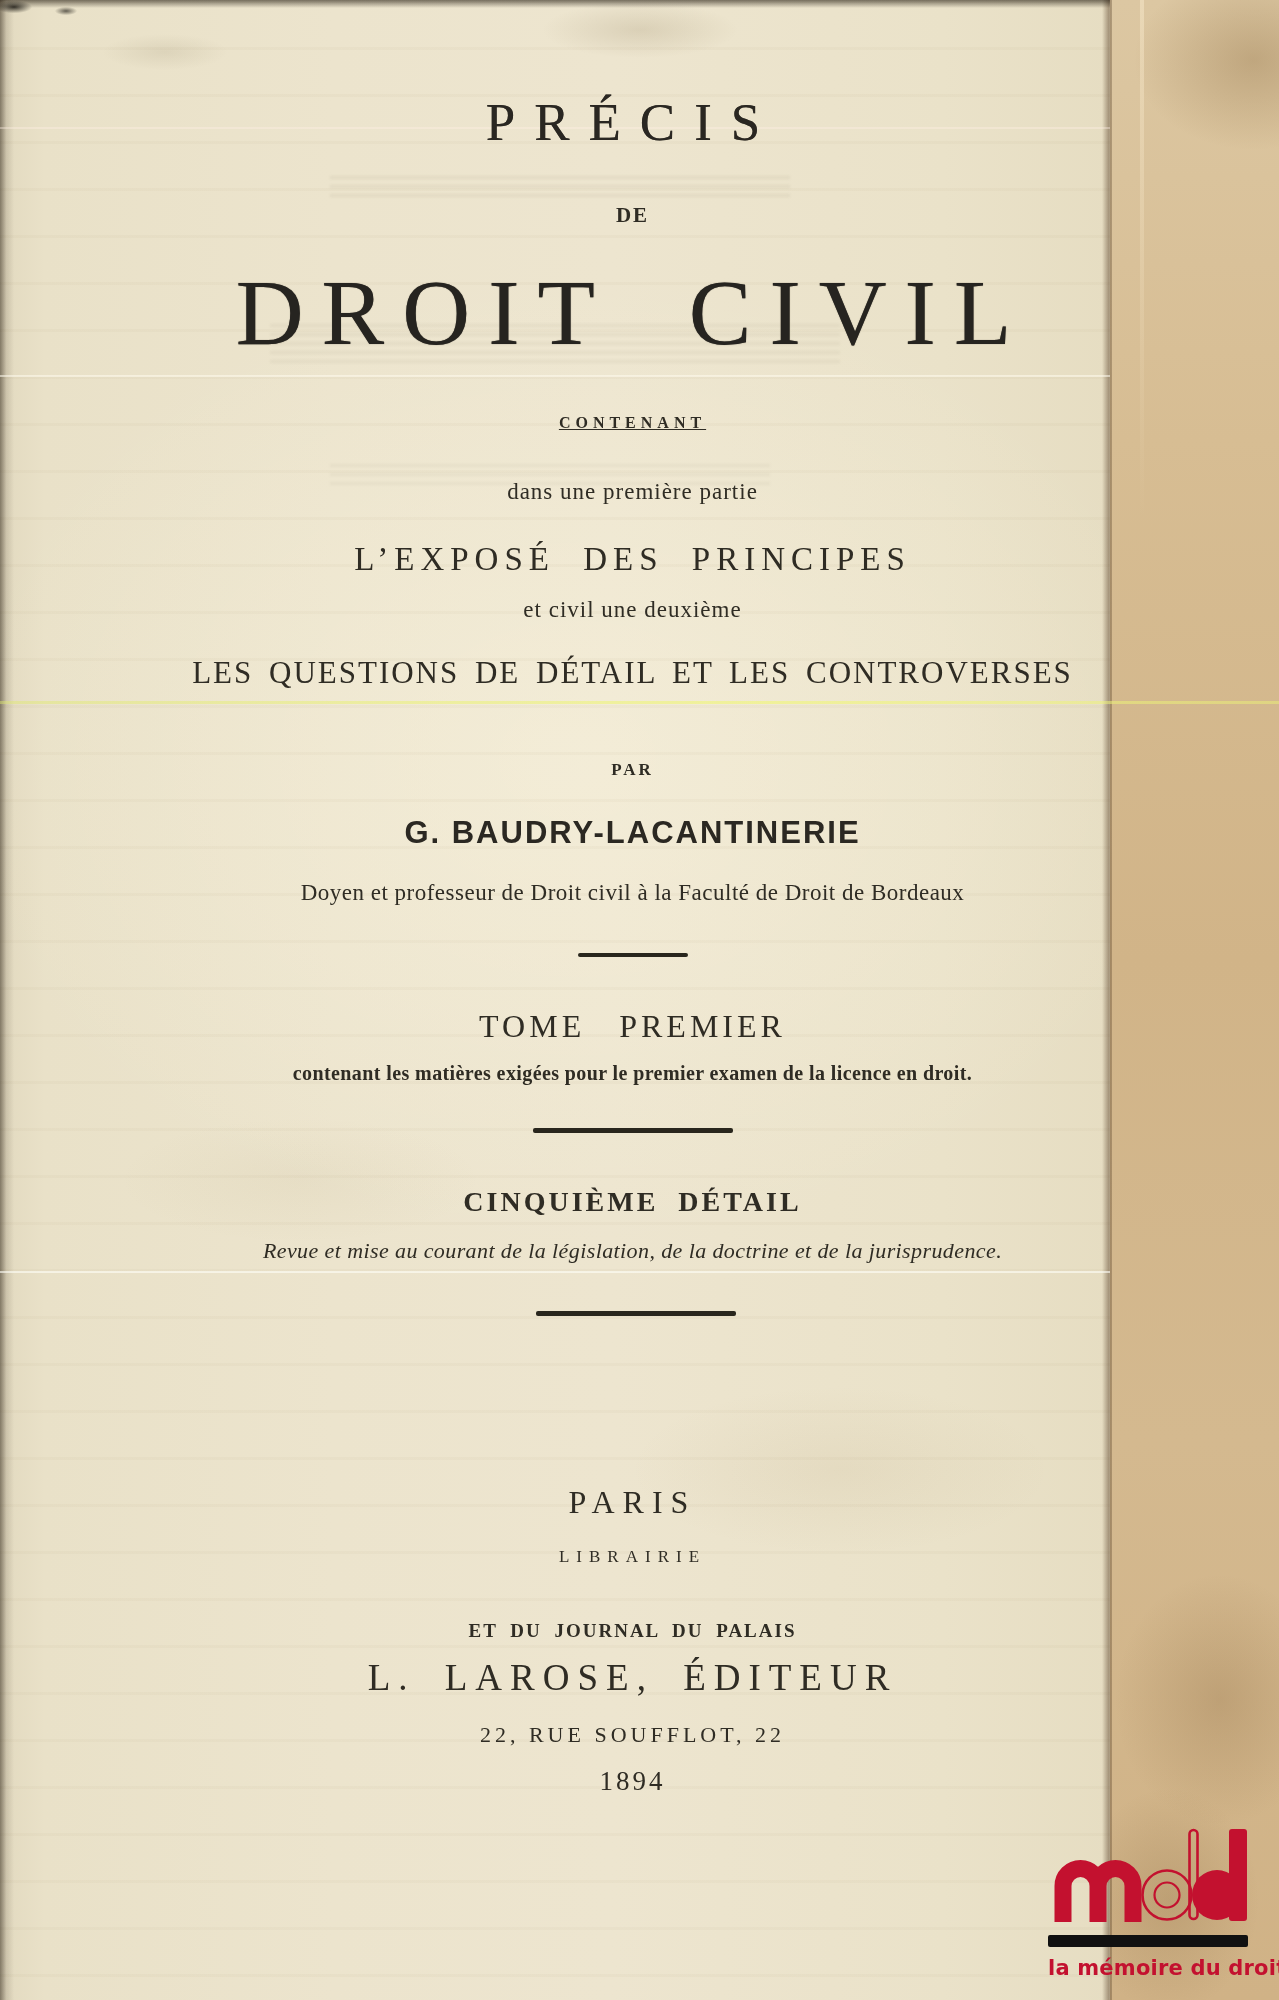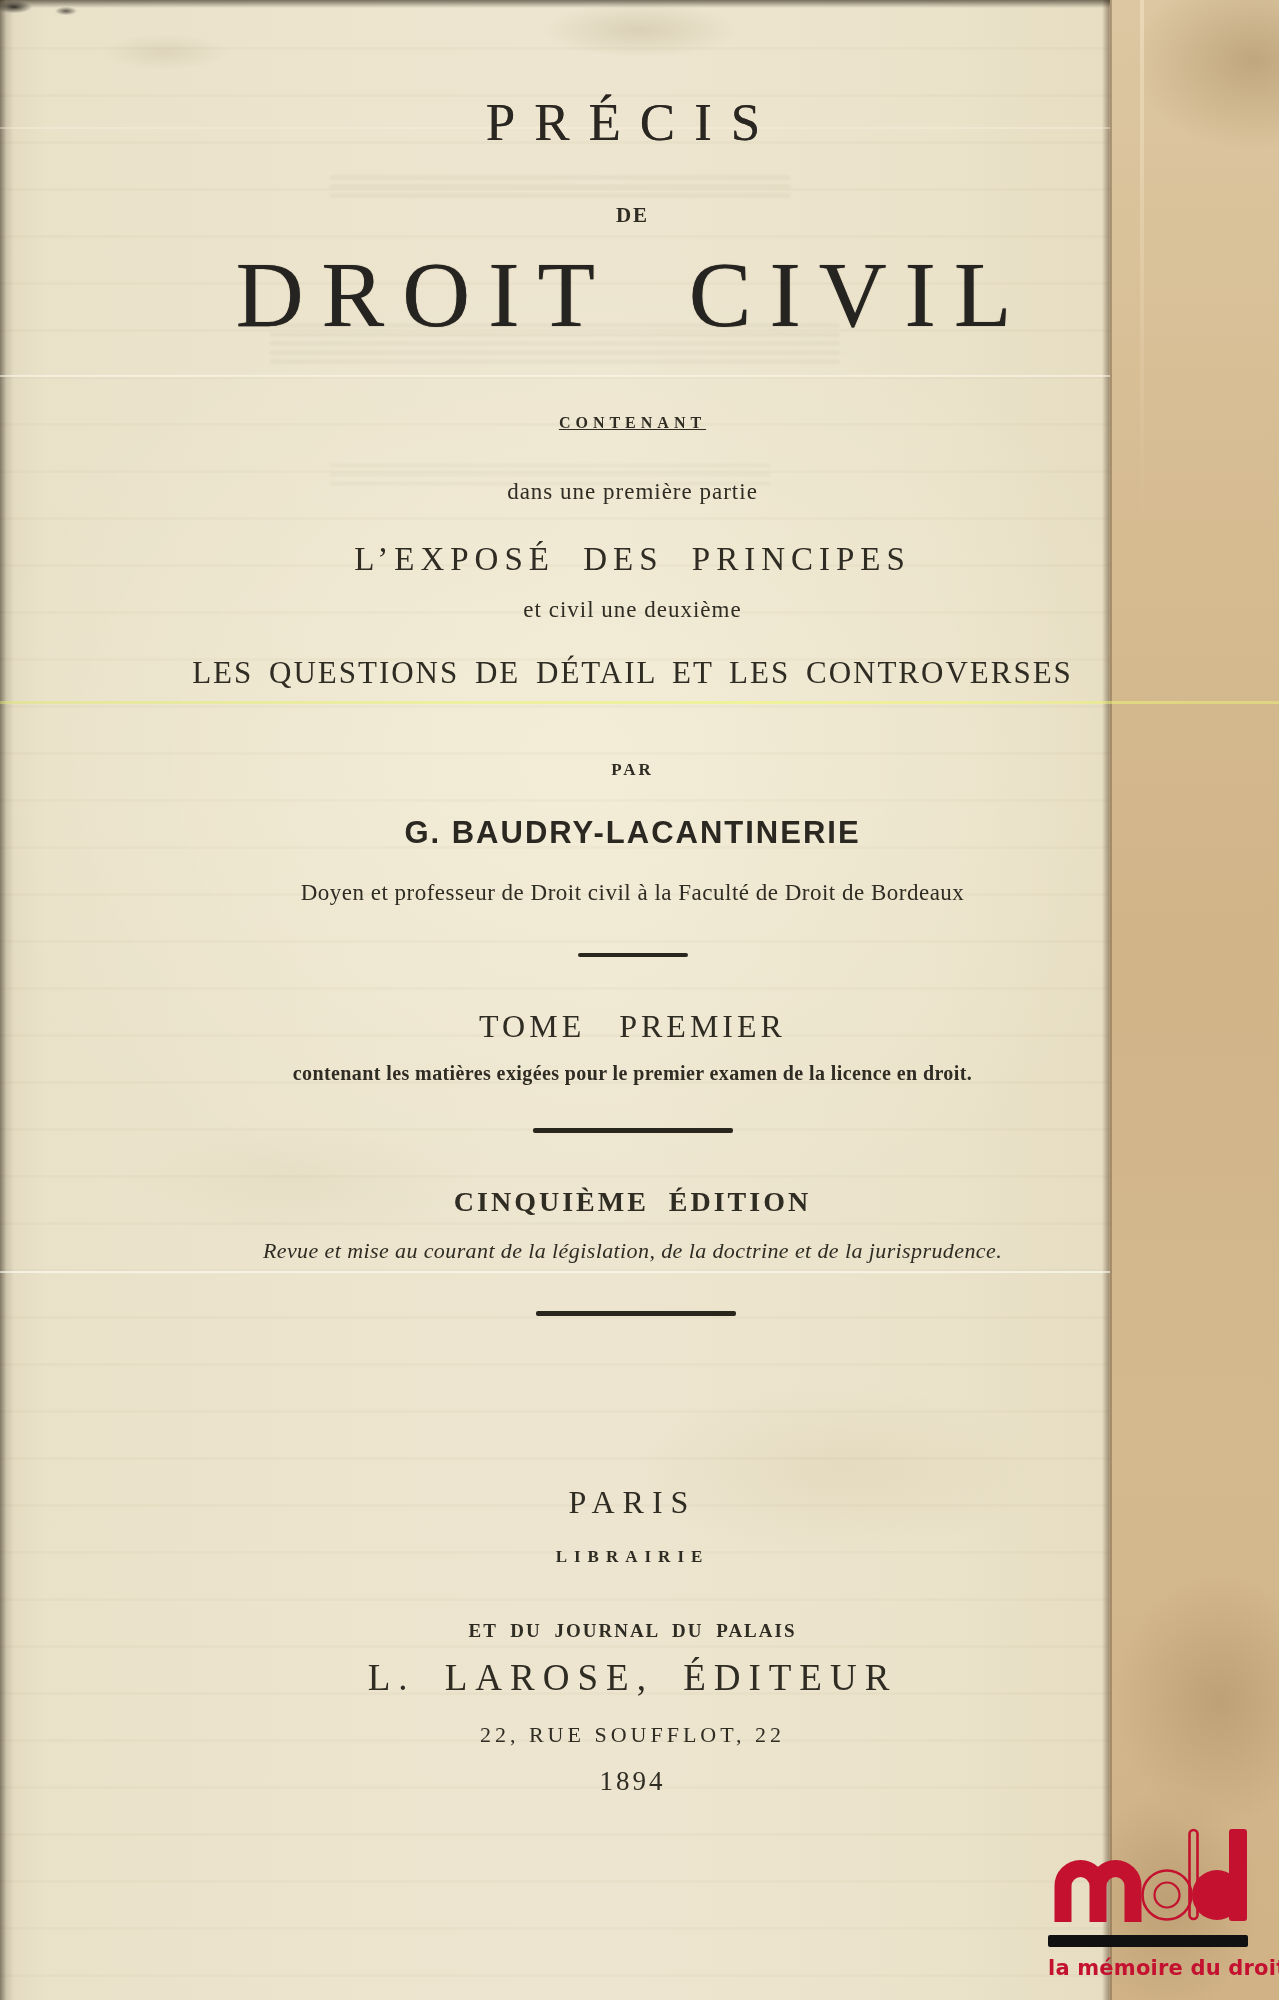--- a/index.html
+++ b/index.html
@@ -73,36 +73,36 @@
   .ghost-2{left:270px;top:324px;width:570px;height:42px;opacity:.24;}
   .ghost-3{left:330px;top:464px;width:440px;height:22px;opacity:.2;}
   
   .content{
     position:absolute;left:140px;top:0;width:985px;height:2000px;
     text-align:center;color:#2f2c24;
   }
   .line{position:absolute;left:0;right:0;white-space:nowrap;}
   .t-precis   {top:92px;  font-size:53px; letter-spacing:19px; color:#2a2722; text-shadow:0 0 .6px rgba(40,35,25,.7);}
   .t-de       {top:203px; font-size:21px; font-weight:bold; letter-spacing:2px;}
-  .t-main     {top:240px; font-size:94px; letter-spacing:18px; word-spacing:36px; color:#262420; text-shadow:0 0 .8px rgba(35,30,22,.75);}
+  .t-main     {top:258px; font-size:94px; letter-spacing:18px; word-spacing:36px; color:#262420; text-shadow:0 0 .8px rgba(35,30,22,.75);}
   .t-contenant{top:414px; font-size:16px; font-weight:bold; letter-spacing:5px;text-decoration:underline;}
   .t-p1intro  {top:479px; font-size:23px; letter-spacing:1px;}
   .t-part1    {top:541px; font-size:33px; letter-spacing:6px; word-spacing:14px;}
   .t-p2intro  {top:597px; font-size:23px; letter-spacing:1px;}
   .t-part2    {top:655px; font-size:31px; letter-spacing:2px; word-spacing:6px;}
   .t-par      {top:760px; font-size:17px; font-weight:bold; letter-spacing:3px;}
   .t-author   {top:815px; font-size:31px; font-weight:bold; letter-spacing:2px;
                font-family:"Liberation Sans","DejaVu Sans",sans-serif; color:#2b2822;}
   .t-doyen    {top:880px; font-size:23px; letter-spacing:.5px;}
   .t-tome     {top:1008px;font-size:32px; letter-spacing:4px; word-spacing:22px;}
   .t-tomenote {top:1062px;font-size:20px; font-weight:bold; letter-spacing:.4px;}
   .t-edition  {top:1186px;font-size:28px; font-weight:bold; letter-spacing:3px; word-spacing:10px;}
   .t-ednote   {top:1238px;font-size:22px; font-style:italic; letter-spacing:.4px;}
   .t-paris    {top:1484px;font-size:32px; letter-spacing:8px;}
-  .t-librairie{top:1547px;font-size:17px; font-weight:bold; letter-spacing:7px;}
+  .t-librairie{top:1547px;font-size:17px; font-weight:normal; letter-spacing:7px;}
   .t-imprint1 {top:1574px;font-size:27px; letter-spacing:2.5px; word-spacing:8px;}
   .t-imprint2 {top:1620px;font-size:19px; font-weight:bold; letter-spacing:2px; word-spacing:6px;}
   .t-publisher{top:1656px;font-size:37px; letter-spacing:8px; word-spacing:12px;}
   .t-address  {top:1722px;font-size:22px; letter-spacing:4px;}
   .t-year     {top:1766px;font-size:27px; letter-spacing:3px;}
   .rule{position:absolute;background:#29261d;border-radius:2px;}
   .rule-1{top:953px; left:calc(50% - 55px); width:110px;height:4px;}
   .rule-2{top:1128px;left:calc(50% - 100px);width:200px;height:5px;}
   .rule-3{top:1311px;left:calc(50% - 97px); width:200px;height:5px;}
   
@@ -149,21 +149,21 @@
     <div class="line t-part1">L’EXPOSÉ DES PRINCIPES</div>
     <div class="line t-p2intro">et civil une deuxième</div>
     <div class="line t-part2">LES QUESTIONS DE DÉTAIL ET LES CONTROVERSES</div>
     <div class="line t-par">PAR</div>
     <div class="line t-author">G. BAUDRY-LACANTINERIE</div>
     <div class="line t-doyen">Doyen et professeur de Droit civil à la Faculté de Droit de Bordeaux</div>
     <div class="rule rule-1"></div>
     <div class="line t-tome">TOME PREMIER</div>
     <div class="line t-tomenote">contenant les matières exigées pour le premier examen de la licence en droit.</div>
     <div class="rule rule-2"></div>
-    <div class="line t-edition">CINQUIÈME ÉDITION</div>
+    <div class="line t-edition">CINQUIÈME DÉTAIL</div>
     <div class="line t-ednote">Revue et mise au courant de la législation, de la doctrine et de la jurisprudence.</div>
     <div class="rule rule-3"></div>
     <div class="line t-paris">PARIS</div>
     <div class="line t-librairie">LIBRAIRIE</div>
     <div class="line t-imprint2">ET DU JOURNAL DU PALAIS</div>
     <div class="line t-publisher">L. LAROSE, ÉDITEUR</div>
     <div class="line t-address">22, RUE SOUFFLOT, 22</div>
     <div class="line t-year">1894</div>
   </div>
 

